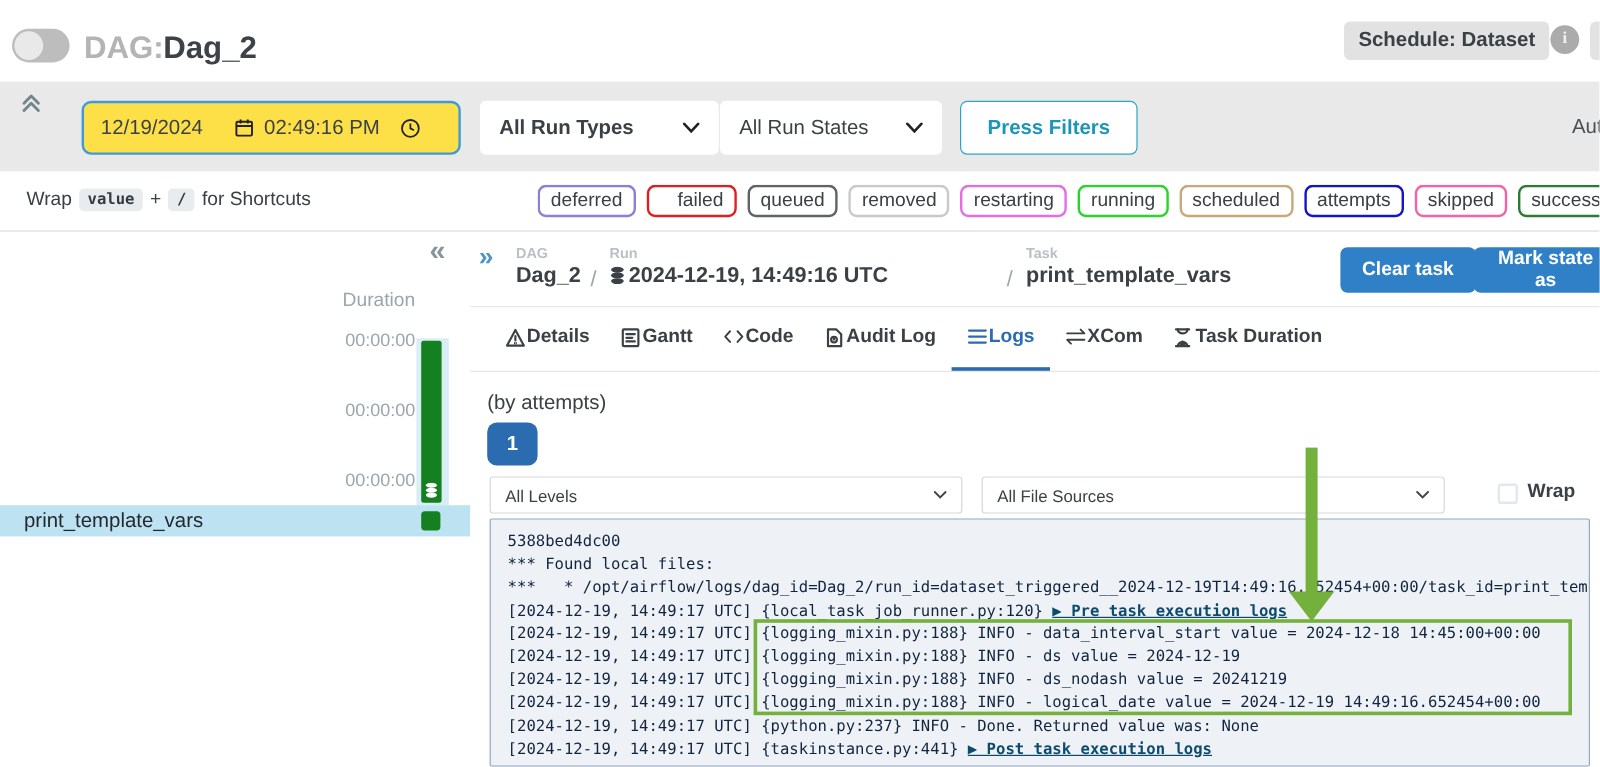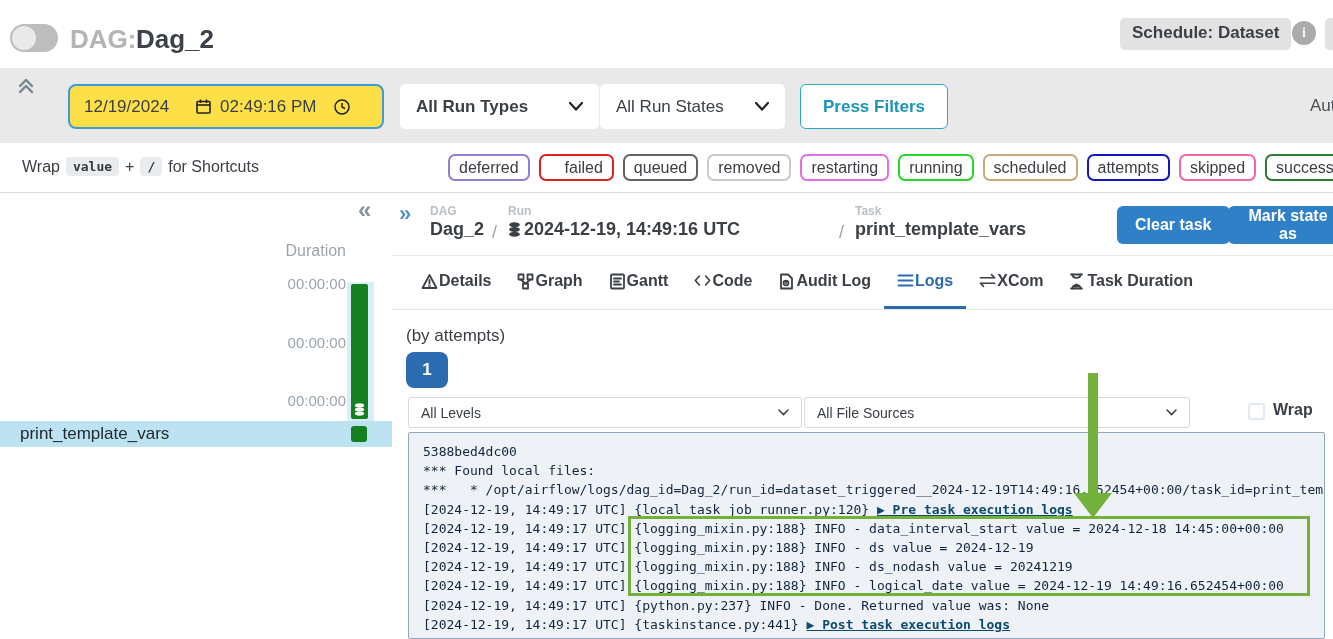--- a/index.html
+++ b/index.html
@@ -89,21 +89,21 @@
   .tab .ticon svg { stroke:#3b4046; }
 
   .by-attempts { position:absolute; left:14px; top:132px; font-size:17px; color:#3b4046; }
   .attempt-btn { position:absolute; left:14px; top:158px; width:42px; height:36px; background:#2b6cb0;
     border:none; border-radius:8px; color:#fff; font-size:17px; font-weight:bold; cursor:pointer; }
 
   .logsel { position:absolute; top:203px; height:31px; background:#fff; border:1px solid #d8d8d8;
     border-radius:3px; display:flex; align-items:center; justify-content:space-between; padding:0 12px;
     font-size:14px; color:#3b4046; }
   .logsel-levels { left:16px; width:394px; }
-  .logsel-sources { left:412px; width:386px; }
+  .logsel-sources { left:426px; width:386px; }
   .wrap-box { position:absolute; left:856px; top:209px; width:17px; height:17px; border:2px solid #e2e8f0;
     border-radius:3px; background:#fff; cursor:pointer; }
   .wrap-label { position:absolute; left:881px; top:207px; font-size:16px; font-weight:bold; color:#3b4046; }
 
   .logbox { position:absolute; left:16px; top:238px; width:917px; height:207px; background:#eef2f7;
     border:1px solid #93a7bb; border-radius:2px; padding:9px 14px; overflow:hidden;
     font-family:"DejaVu Sans Mono", monospace; font-size:13px; line-height:19.2px; color:#11253e;
     white-space:pre; }
   .loglink { color:#0c4a6e; font-weight:bold; text-decoration:underline; cursor:pointer;text-align:center; }
 
@@ -259,32 +259,20 @@
               <path d="M8.5 2 L15.5 15 L1.5 15 Z"></path>
               <line x1="8.5" y1="7" x2="8.5" y2="10.5"></line>
               <circle cx="8.5" cy="12.8" r="0.4"></circle>
             </svg>
           </span>
           <span>Details</span>
         </div>
         <div class="tab">
           <span class="ticon">
             <svg width="17" height="17" viewBox="0 0 17 17" fill="none" stroke-width="1.8" stroke-linecap="round" stroke-linejoin="round">
-              <rect x="1.5" y="1.5" width="5" height="5"></rect>
-              <rect x="10.5" y="1.5" width="5" height="5"></rect>
-              <rect x="6" y="10.5" width="5" height="5"></rect>
-              <line x1="4" y1="6.5" x2="8" y2="10.5"></line>
-              <line x1="13" y1="6.5" x2="9" y2="10.5"></line>
-            </svg>
-          </span>
-          <span>Graph</span>
-        </div>
-        <div class="tab">
-          <span class="ticon">
-            <svg width="17" height="17" viewBox="0 0 17 17" fill="none" stroke-width="1.8" stroke-linecap="round" stroke-linejoin="round">
               <rect x="2" y="1.5" width="13" height="14" rx="1"></rect>
               <line x1="5" y1="5.5" x2="12" y2="5.5"></line>
               <line x1="5" y1="8.5" x2="10" y2="8.5"></line>
               <line x1="5" y1="11.5" x2="12" y2="11.5"></line>
             </svg>
           </span>
           <span>Gantt</span>
         </div>
         <div class="tab">
           <span class="ticon">

